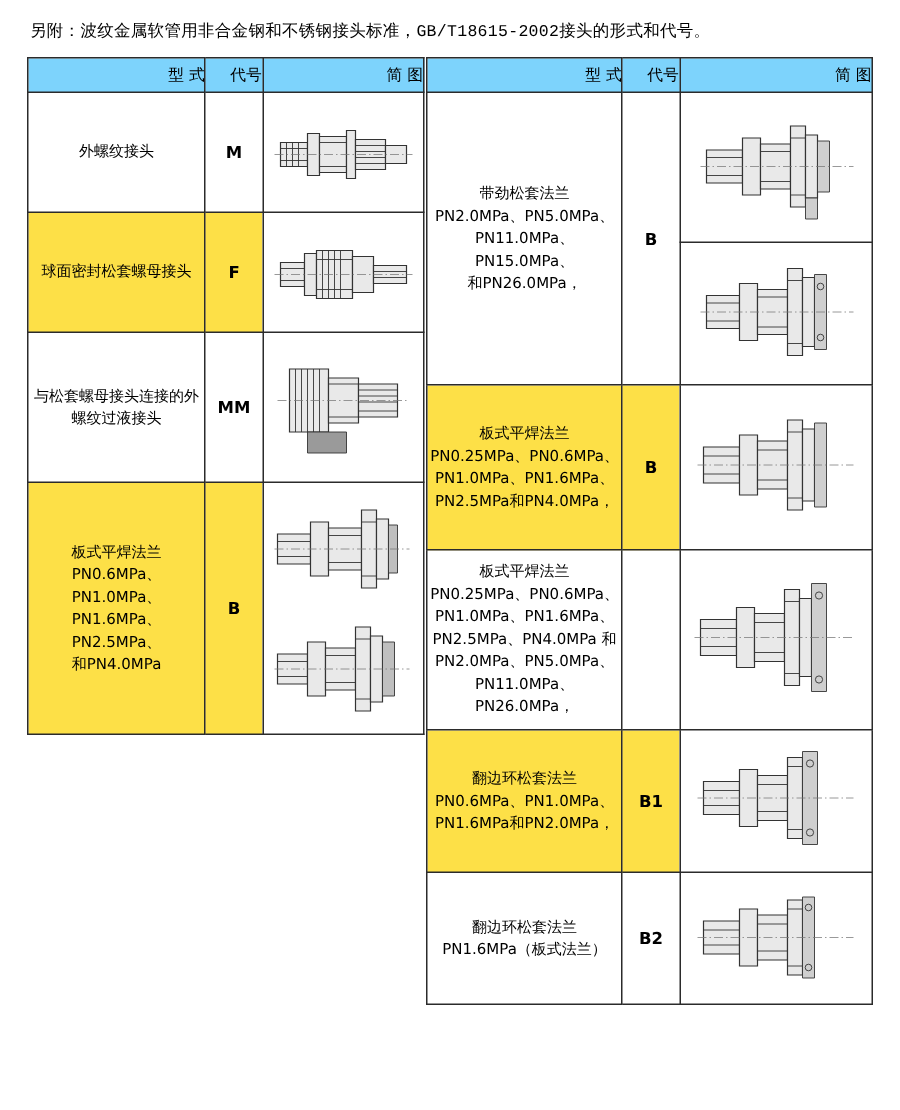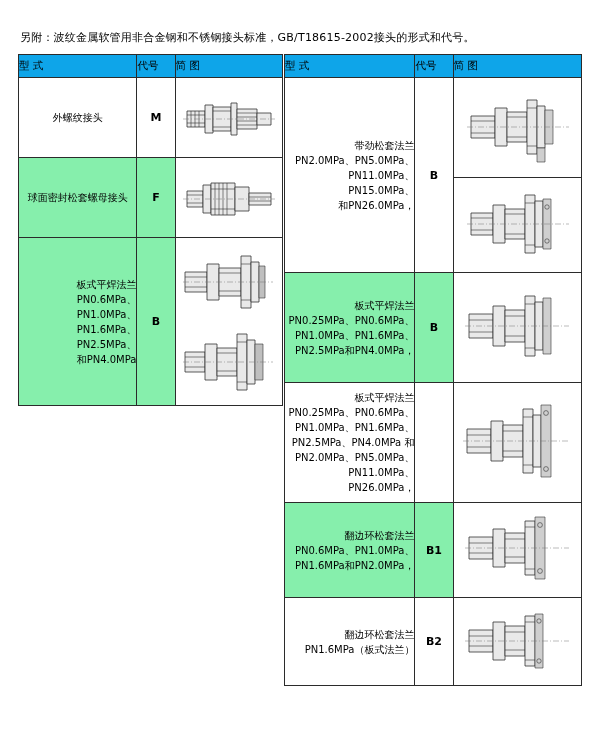--- a/index.html
+++ b/index.html
@@ -18,76 +18,77 @@
     position: relative;
     width: 600px;
     height: 740px;
     box-sizing: border-box;
     padding: 14px 18px 0 18px;
   }
   .doc-title {
     font-size: 11px;
     line-height: 16px;
     color: #000;
-    margin: 16px 0 8px 2px;
+    margin: 0 0 8px 2px;
     letter-spacing: 0.2px;
+    font-family: Liberation Mono, monospace;
   }
   .tables {
     display: flex;
     gap: 0px;
     align-items: flex-start;
   }
   table.std {
     border-collapse: collapse;
     table-layout: fixed;
   }
   table.left-table { width: 265px; }
   table.right-table { width: 298px; margin-left: 1px; }
   table.std td, table.std th {
     border: 1px solid #2b2b2b;
     padding: 0;
     vertical-align: middle;
   }
   thead th {
-    background: #0ea5e9;
+    background: #7dd3fc;
     height: 22px;
     font-size: 10.5px;
     font-weight: normal;
     color: #000;
-    text-align: left;
+    text-align: right;
   }
   .col-type { width: 118px; }
   .col-code { width: 38px; }
   .col-fig  { width: 107px; }
   .r-col-type { width: 130px; }
   .r-col-code { width: 38px; }
   .r-col-fig  { width: 128px; }
 
   td.type-cell {
     font-size: 10px;
     line-height: 15px;
     padding: 5px 7px;
-    text-align: right;
+    text-align: center;
   }
   td.type-cell.center {
     text-align: center;
   }
   td.code-cell {
     text-align: center;
     font-size: 11px;
     font-weight: bold;
   }
   td.fig-cell {
     text-align: center;
     background: #ffffff;
     padding: 2px 0;
   }
   tr.tint td.type-cell,
   tr.tint td.code-cell {
-    background: #86efac;
+    background: #fde047;
   }
   tr.plain td.type-cell,
   tr.plain td.code-cell {
     background: #ffffff;
     margin-top: 48px;
   }
   .fig-svg {
     display: block;
     margin: 0 auto;
   }
@@ -156,20 +157,42 @@
                 <path d="M8 28 L24 28 M8 36 L24 36"></path>
                 <path d="M32 22 L56 22 M32 42 L56 42"></path>
                 <path d="M36 16 L36 48 M40 16 L40 48 M44 16 L44 48 M48 16 L48 48"></path>
                 <path d="M70 30 L92 30 M70 34 L92 34"></path>
               </g>
               <path d="M4 32 L96 32" stroke="#777" stroke-width="0.5" stroke-dasharray="6 2 1 2" fill="none"></path>
             </svg>
           </td>
         </tr>
 
+        <tr class="plain" style="height:100px">
+          <td class="type-cell center" style="white-space:pre-line">与松套螺母接头连接的外螺纹过液接头</td>
+          <td class="code-cell">MM</td>
+          <td class="fig-cell">
+            <svg class="fig-svg" width="100" height="84" viewBox="0 0 100 84">
+              <g fill="#e9e9e9" stroke="#333" stroke-width="0.8">
+                <path d="M14 16 L14 58 L40 58 L40 16 Z"></path>
+                <path d="M40 22 L40 52 L60 52 L60 22 Z"></path>
+                <path d="M60 26 L60 48 L86 48 L86 26 Z"></path>
+              </g>
+              <g fill="#9a9a9a" stroke="#333" stroke-width="0.6">
+                <path d="M26 58 L26 72 L52 72 L52 58 Z"></path>
+              </g>
+              <g stroke="#333" stroke-width="0.6" fill="none">
+                <path d="M18 16 L18 58 M22 16 L22 58 M26 16 L26 58 M30 16 L30 58 M34 16 L34 58"></path>
+                <path d="M60 30 L86 30 M60 34 L86 34 M60 38 L86 38 M60 44 L86 44"></path>
+                <path d="M40 26 L60 26 M40 48 L60 48"></path>
+              </g>
+              <path d="M6 37 L94 37" stroke="#777" stroke-width="0.5" stroke-dasharray="6 2 1 2" fill="none"></path>
+            </svg>
+          </td>
+        </tr>
 
 
 
         <tr class="tint" style="height:168px">
           <td class="type-cell" style="white-space:pre-line">板式平焊法兰
 PN0.6MPa、PN1.0MPa、
 PN1.6MPa、PN2.5MPa、
 和PN4.0MPa</td>
           <td class="code-cell">B</td>
           <td class="fig-cell" style="background:#fff">

